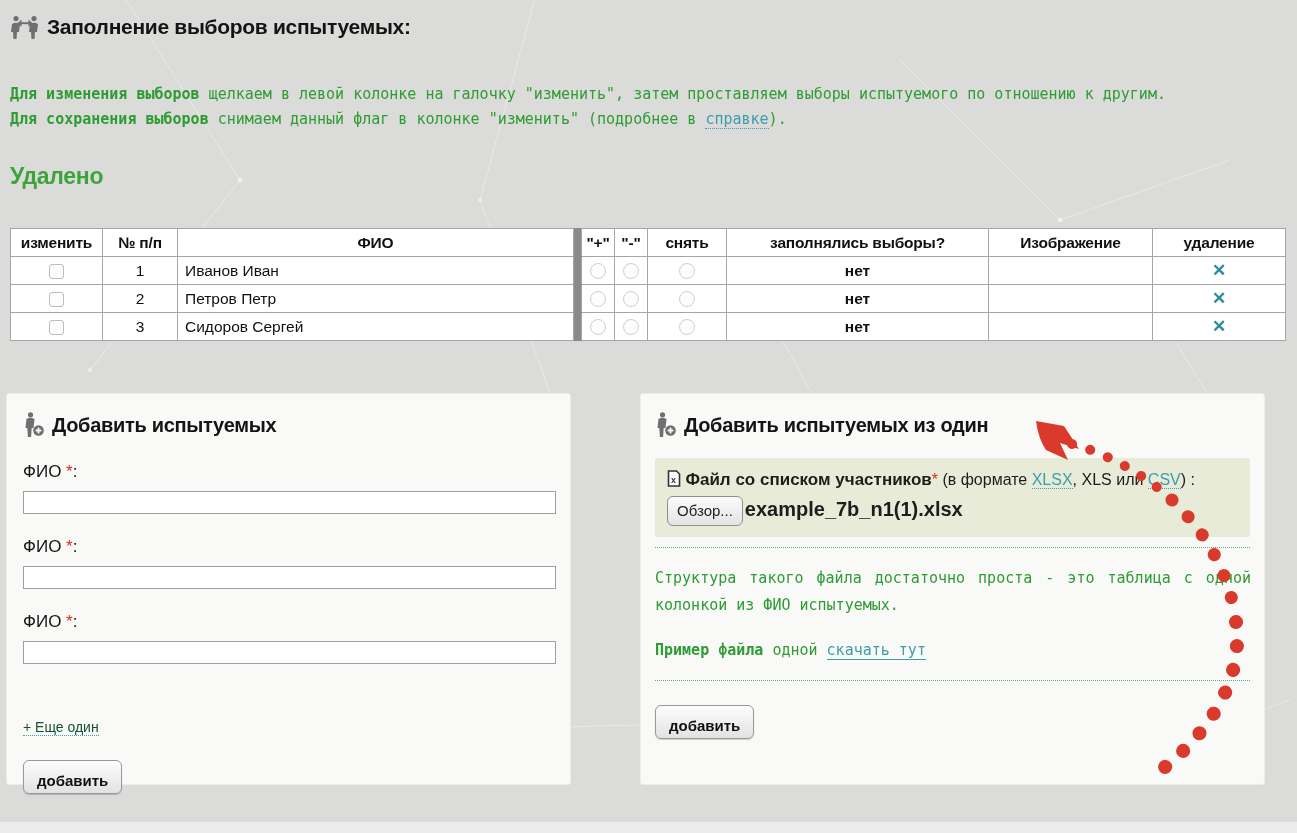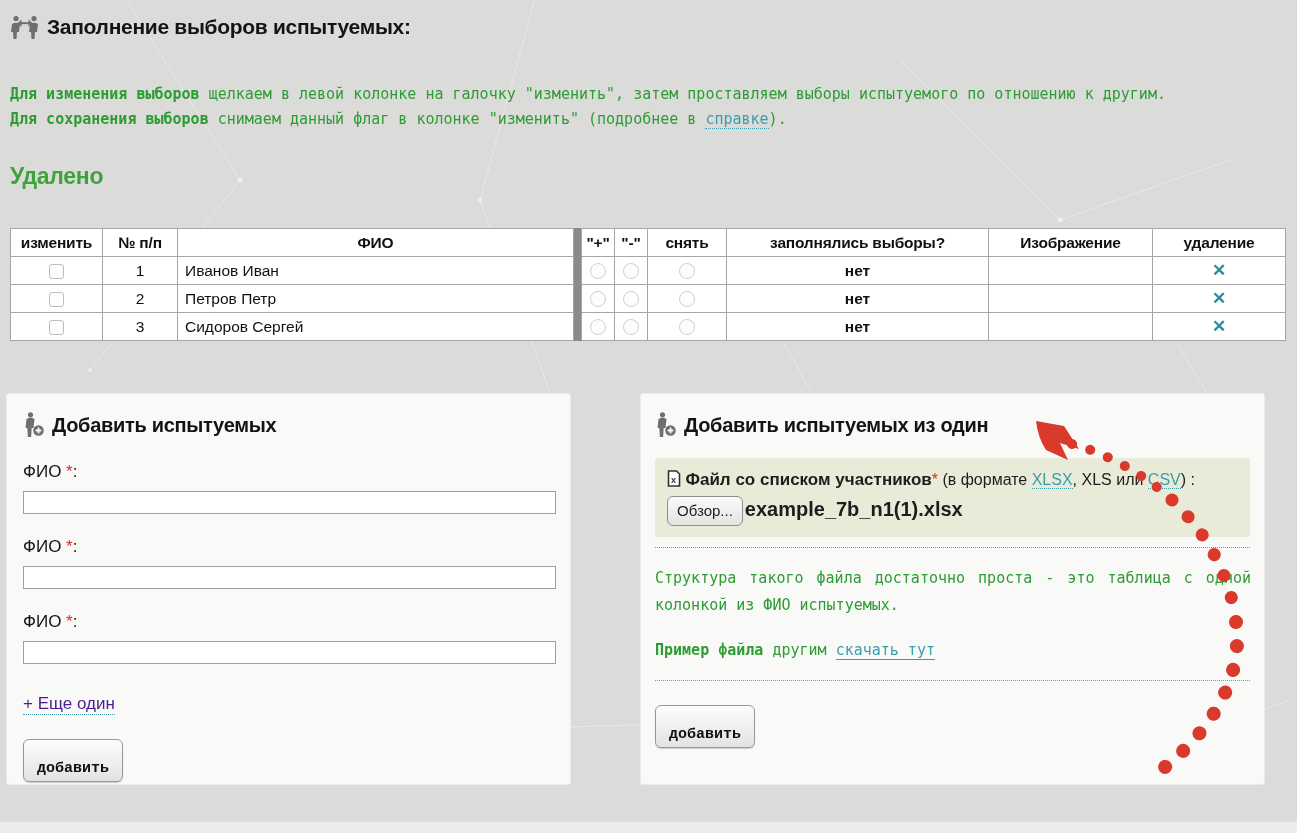--- a/index.html
+++ b/index.html
@@ -38,24 +38,24 @@
 
   
   .panel { position:absolute; background:#f9f9f8; border:1px solid #ececea; border-radius:3px; }
   #panel-add  { left:6px;  top:393px; width:565px; height:392px; padding:18px 16px; }
   #panel-file { left:640px; top:393px; width:625px; height:392px; padding:18px 14px; }
   .panel-title { display:flex; align-items:center; gap:8px; font-size:20px; font-weight:bold; color:#141414; letter-spacing:-0.3px; }
 
   .field-label { font-size:17px; color:#141414; margin-top:23px; }
   .field-label .req, .req { color:#e02a1a; }
   .fio-input { display:block; width:533px; height:23px; margin-top:9px; border:1px solid #9f9f9f; background:#fff; font-size:14px; padding:0 4px; }
-  .add-more { display:inline-block; margin-top:12px; font-size:17px; color:#4c1d95; border-bottom:1px dotted #3d9dab; cursor:pointer; }
+  .add-more { display:inline-block; margin-top:37px; font-size:14px; color:#14532d; border-bottom:1px dotted #3d9dab; cursor:pointer; }
   .btn { display:inline-block; margin-top:24px; font-size:15px; font-weight:bold; color:#111;
-    padding:20px 13px 4px; border:1px solid #989898; border-radius:6px;
-    background:linear-gradient(#fdfdfd,#e2e2e2); box-shadow:0 1px 1px rgba(0,0,0,.18); cursor:pointer;font-family:Liberation Mono, monospace; }
+    padding:11px 13px 4px; border:1px solid #989898; border-radius:6px;
+    background:linear-gradient(#fdfdfd,#e2e2e2); box-shadow:0 1px 1px rgba(0,0,0,.18); cursor:pointer; }
 
   
   .file-box { margin-top:19px; background:#e7ebd8; padding:9px 12px 11px; border-radius:2px; font-size:16px; color:#1d1d1d; line-height:25px; }
   .file-box .file-label { font-weight:bold; font-size:17px; }
   .browse-btn { display:inline-block; font-size:15px; color:#222; padding:1px 9px 2px; border:1px solid #8f8f8f; border-radius:6px;
     background:linear-gradient(#fbfbfb,#e3e3e3); cursor:pointer; margin-top:4px; }
   .file-name { font-weight:bold; font-size:20px; margin-left:2px; }
   .dotted-divider { border-bottom:1px dotted #69a383; margin-top:10px; }
   .file-desc { margin-top:17px; font-family:"DejaVu Sans Mono", monospace; font-size:15px; line-height:27px; color:#2e9b33; text-align:justify; width:596px; }
   .example-line { margin-top:22px; font-family:"DejaVu Sans Mono", monospace; font-size:15px; color:#2e9b33; }
@@ -240,21 +240,21 @@
       <span class="file-label">Файл со списком участников</span><span class="req">*</span><span> (в формате </span><a class="teal-link">XLSX</a><span>, XLS или </span><a class="teal-link">CSV</a><span>) :</span>
       <br>
       <span class="browse-btn">Обзор...</span><span class="file-name">example_7b_n1(1).xlsx</span>
     </div>
 
     <div class="dotted-divider"></div>
 
     <div class="file-desc">Структура такого файла достаточно проста - это таблица с одной колонкой из ФИО испытуемых.</div>
 
     <div class="example-line">
-      <b>Пример файла</b><span> другим </span><a class="teal-link solid">скачать тут</a>
+      <b>Пример файла</b><span> одной </span><a class="teal-link solid">скачать тут</a>
     </div>
 
     <div class="dotted-divider" id="divider2"></div>
 
     <button class="btn">добавить</button>
   </div>
 
   <svg id="arrow-overlay" viewBox="0 0 1297 833">
     <g fill="none" stroke="#d93a2b" stroke-linecap="round">
       <path d="M1072 444 C1102 452 1132 468 1158 488" stroke-width="10" stroke-dasharray="0.1 19"></path>

